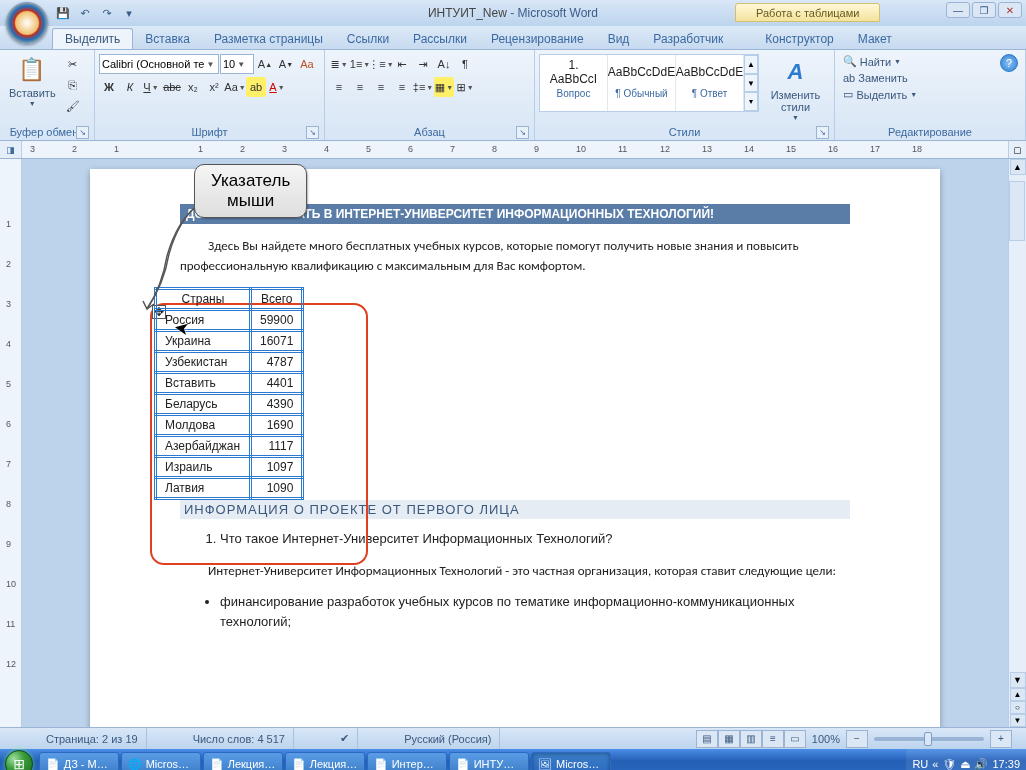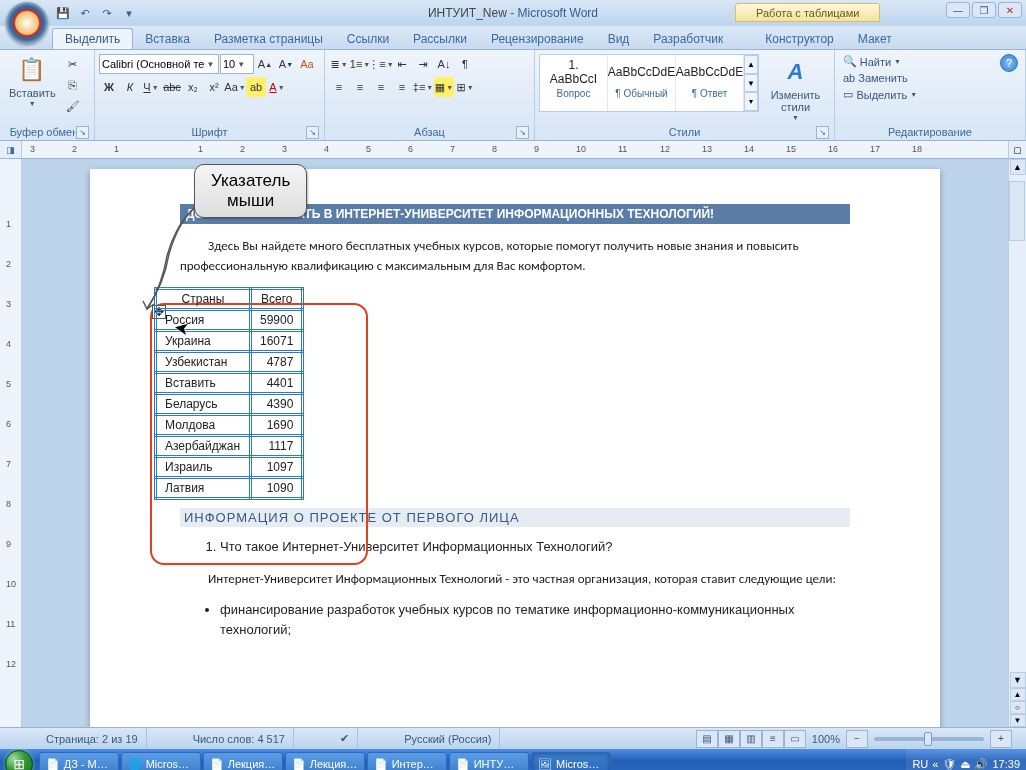--- a/index.html
+++ b/index.html
@@ -59,21 +59,21 @@
 .scrollbar-v { width:18px; background:#e5eef9;border-left:1px solid #b8cde7; display:flex;flex-direction:column;}
 .scrollbar-v .arr,.scrollbar-v .thumb{width:16px;margin:0 auto;border:1px solid #b8cde7;background:#dbe7f5;cursor:pointer;}
 .scrollbar-v .arr{height:16px;display:flex;align-items:center;justify-content:center;font-size:9px;}
 .scrollbar-v .track{flex:1;position:relative;}
 .scrollbar-v .thumb{height:60px;position:absolute;top:6px;}
 .scrollbar-v .pager{height:13px;border:1px solid #b8cde7;background:#dbe7f5;margin:0 auto;width:16px;display:flex;align-items:center;justify-content:center;font-size:8px;cursor:pointer;}
 
 .page { background:#fff; width:850px; margin:10px auto 0; min-height:900px; box-shadow:0 2px 6px rgba(0,0,0,.3); padding:35px 90px; font-size:13px; color:#222; position:relative; }
 .banner { background:#5a7da8;color:#fff;padding:3px 6px;font-weight:bold;font-size:12px; }
 .para { margin:12px 0; line-height:1.5; font-family:Calibri,sans-serif; }
-.section-hd { background:#e6ecf4; color:#3b587d; padding:2px 4px; font-size:13px; margin-top:8px; letter-spacing:1px; }
+.section-hd { background:#e6ecf4; color:#3b587d; padding:2px 4px; font-size:13px; margin-top:0; letter-spacing:1px; }
 ol,ul{margin-left:40px;margin-top:10px;}
 li{margin:6px 0;line-height:1.5;}
 
 
 .doc-table { border:3px double #2a7bd0; border-collapse:collapse; font-size:12px; margin-top:6px; margin-left:-26px;}
 .doc-table th,.doc-table td{border:3px double #2a7bd0;padding:2px 8px;}
 .doc-table th{text-align:center;font-weight:normal;}
 .doc-table td.num{text-align:right;}
 .table-highlight { position:absolute; border:2px solid #e04020; border-radius:14px; pointer-events:none; }
 .move-handle { position:absolute; width:14px;height:14px;border:1px solid #555;background:#fff;font-size:12px;display:flex;align-items:center;justify-content:center;cursor:move; }

